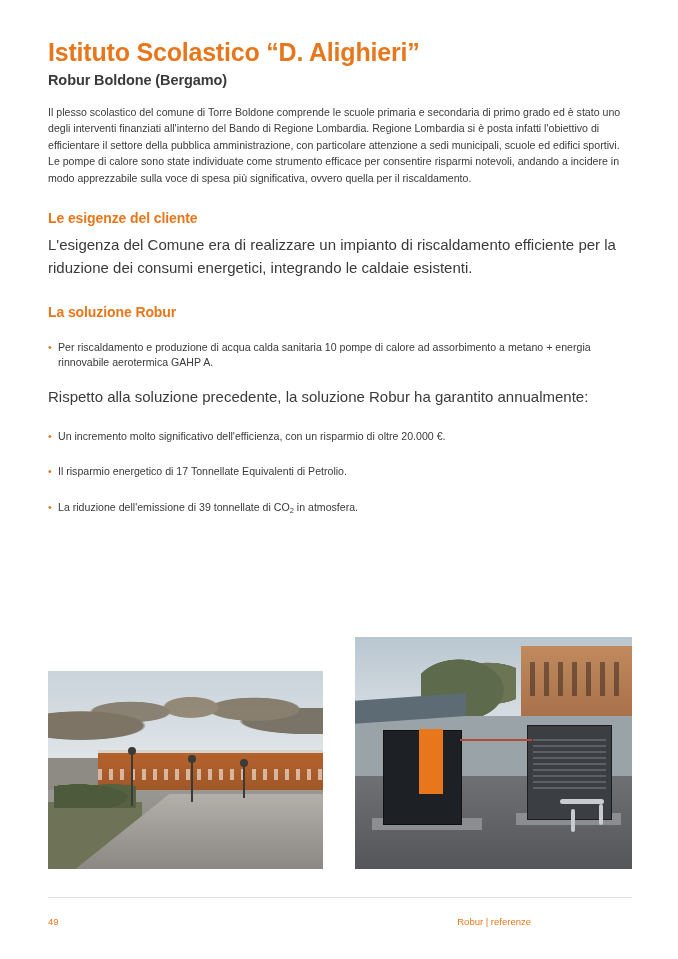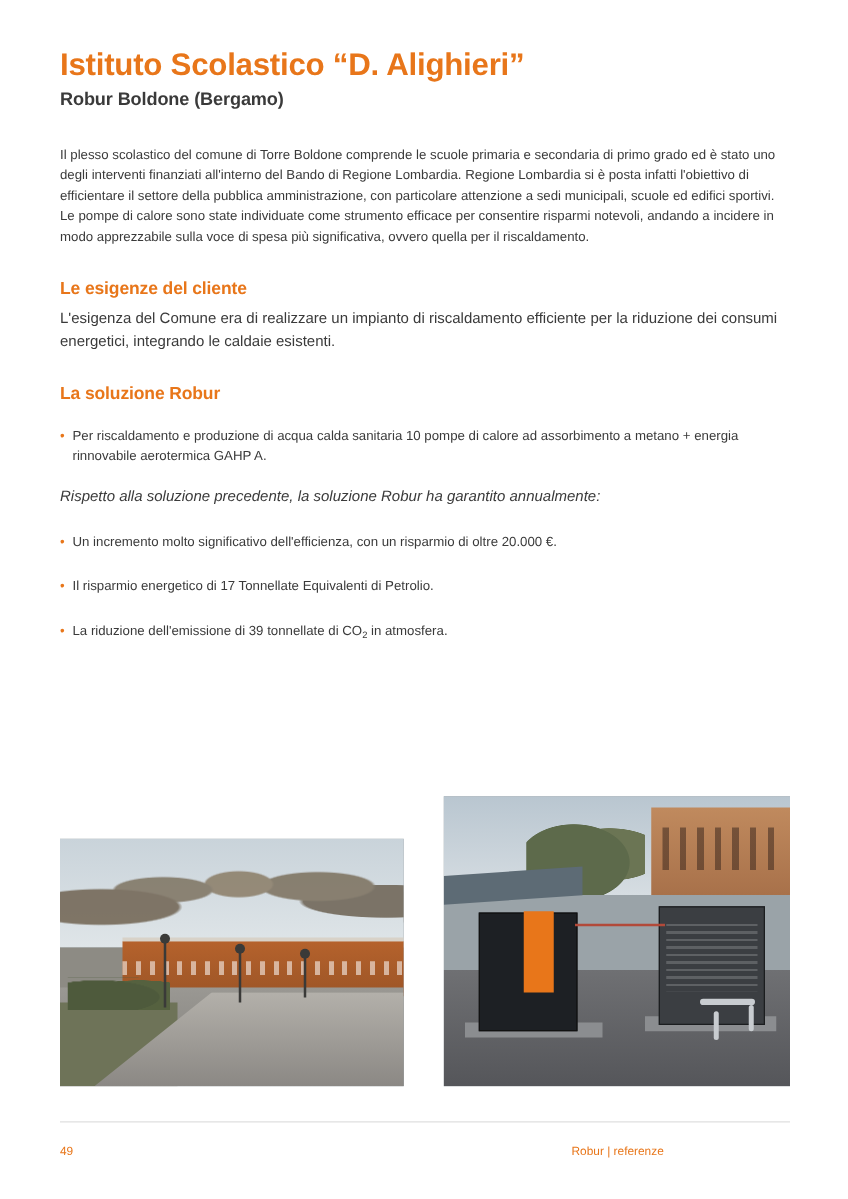--- a/index.html
+++ b/index.html
@@ -37,37 +37,37 @@
     margin: 0;
   }
   .subtitle {
     font-size: 14.5px;
     font-weight: bold;
     color: #3a3a3a;
     margin: 6px 0 0 0;
     letter-spacing: -0.1px;
   }
   .intro {
-    margin-top: 28px;
+    margin-top: 16px;
     font-size: 10.6px;
     line-height: 1.55;
     color: #3a3a3a;
     text-align: left;
     width: 580px;
   }
   .section-head {
     margin-top: 24px;
     font-size: 14px;
     font-weight: bold;
     color: #e8761a;
     letter-spacing: -0.1px;
   }
   .section-body {
     margin-top: 7px;
-    font-size: 12px;
+    font-size: 15px;
     line-height: 1.55;
     color: #3a3a3a;
     width: 580px;
   }
   ul.bullets {
     list-style: none;
     margin: 6px 0 0 0;
     padding: 0;
   }
   ul.bullets li {
@@ -82,21 +82,20 @@
   ul.bullets li::before {
     content: "\2022";
     position: absolute;
     left: 0;
     top: 0;
     color: #e8761a;
     font-size: 10.6px;
   }
   .para-gap {
     margin-top: 14px;
-    font-style: italic;
   }
   sub {
     font-size: 7.5px;
     vertical-align: baseline;
     position: relative;
     top: 2px;
   }
 
   
   .photos {

